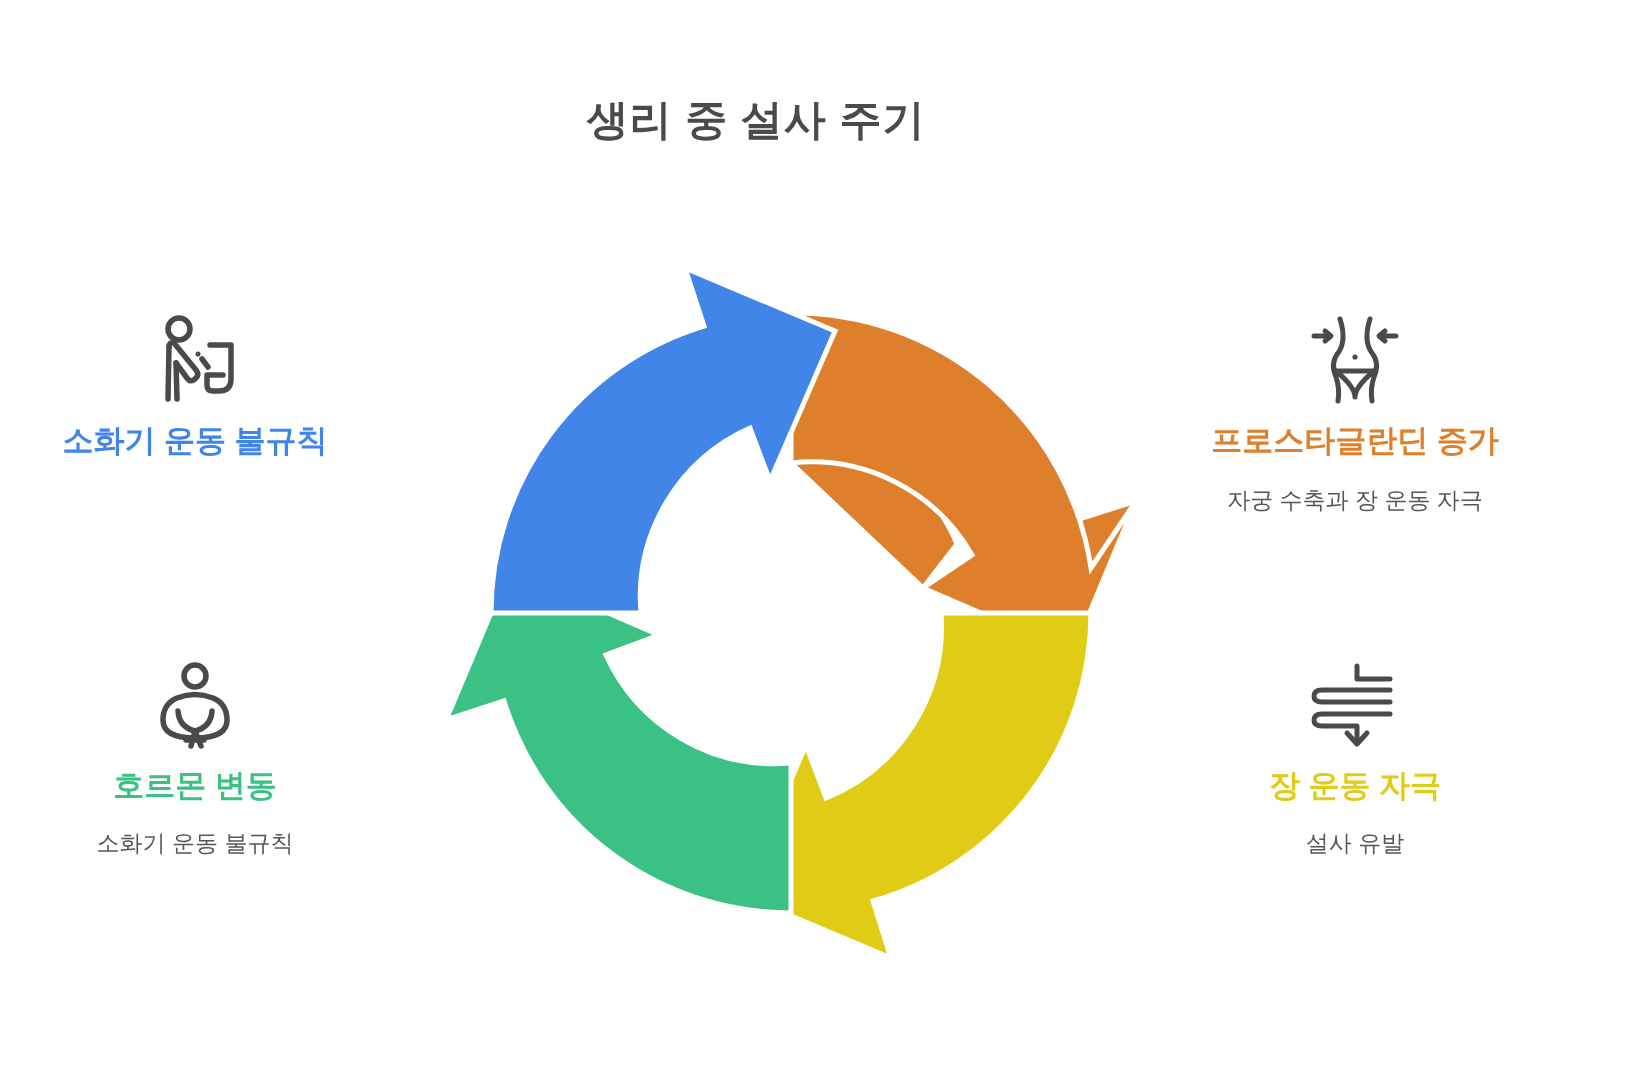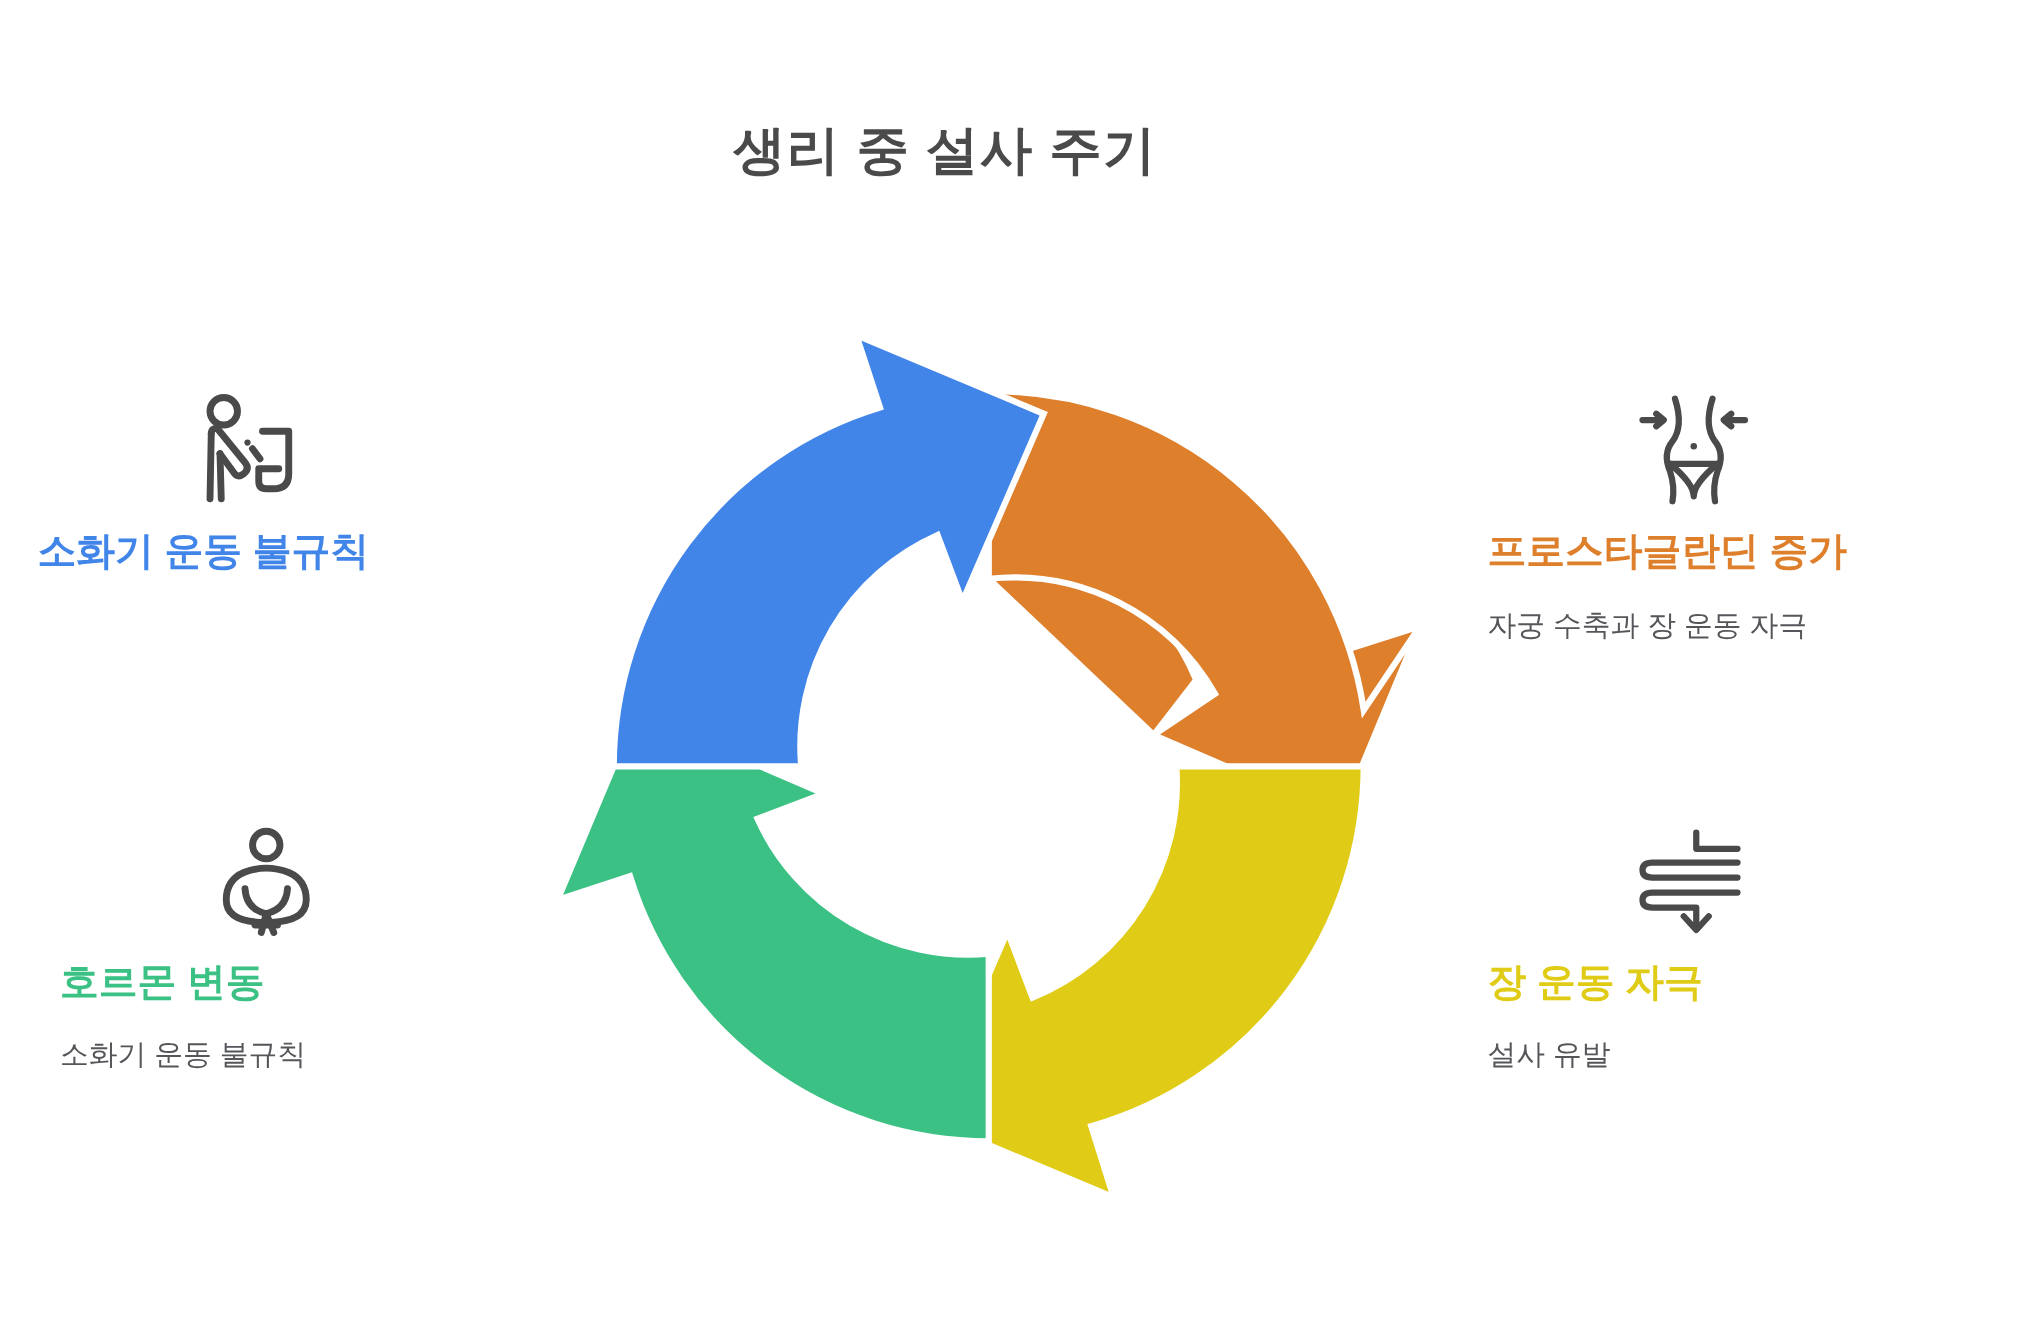--- a/index.html
+++ b/index.html
@@ -39,20 +39,21 @@
     position: absolute;
     left: 436px;
     top: 258px;
     width: 710px;
     height: 710px;
   }
 
   .node-block {
     position: absolute;
     width: 330px;
+    text-align: center;
   }
 
   .node-icon {
     height: 105px;
     display: flex;
     align-items: flex-end;
     justify-content: center;
   }
 
   .node-title {
@@ -150,21 +151,21 @@
         <path d="M22 38 L21 90"></path>
         <path d="M29 54 L30 90"></path>
         <path d="M63 36 L84 36 L84 70 Q84 82 72 82 L66 82 Q60 82 60 76 L60 66 L76 66"></path>
         <path d="M55 50 L61 58"></path>
         <circle cx="51" cy="45" r="2.5" fill="#4a4a4a" stroke="none"></circle>
       </svg>
     </div>
     <div class="node-title" style="color:#4285E9;">소화기 운동 불규칙</div>
   </div>
 
-  <div class="node-block" style="left:48px; top:645px;">
+  <div class="node-block" style="left:30px; top:645px;">
     <div class="node-icon">
       <svg class="icon" width="96" height="96" viewBox="0 0 96 96" fill="none" stroke="#4a4a4a" stroke-width="5.5" stroke-linecap="round" stroke-linejoin="round">
         <circle cx="48" cy="22" r="11"></circle>
         <path d="M30 44 Q48 37 66 44 Q80 50 80 66 Q80 84 48 84 Q16 84 16 66 Q16 50 30 44 Z"></path>
         <path d="M31 57 Q32 73 48 77 Q64 73 65 57"></path>
         <path d="M48 77 L44 92"></path>
         <path d="M48 77 L54 92"></path>
         <path d="M39 86 L57 86"></path>
       </svg>
     </div>

